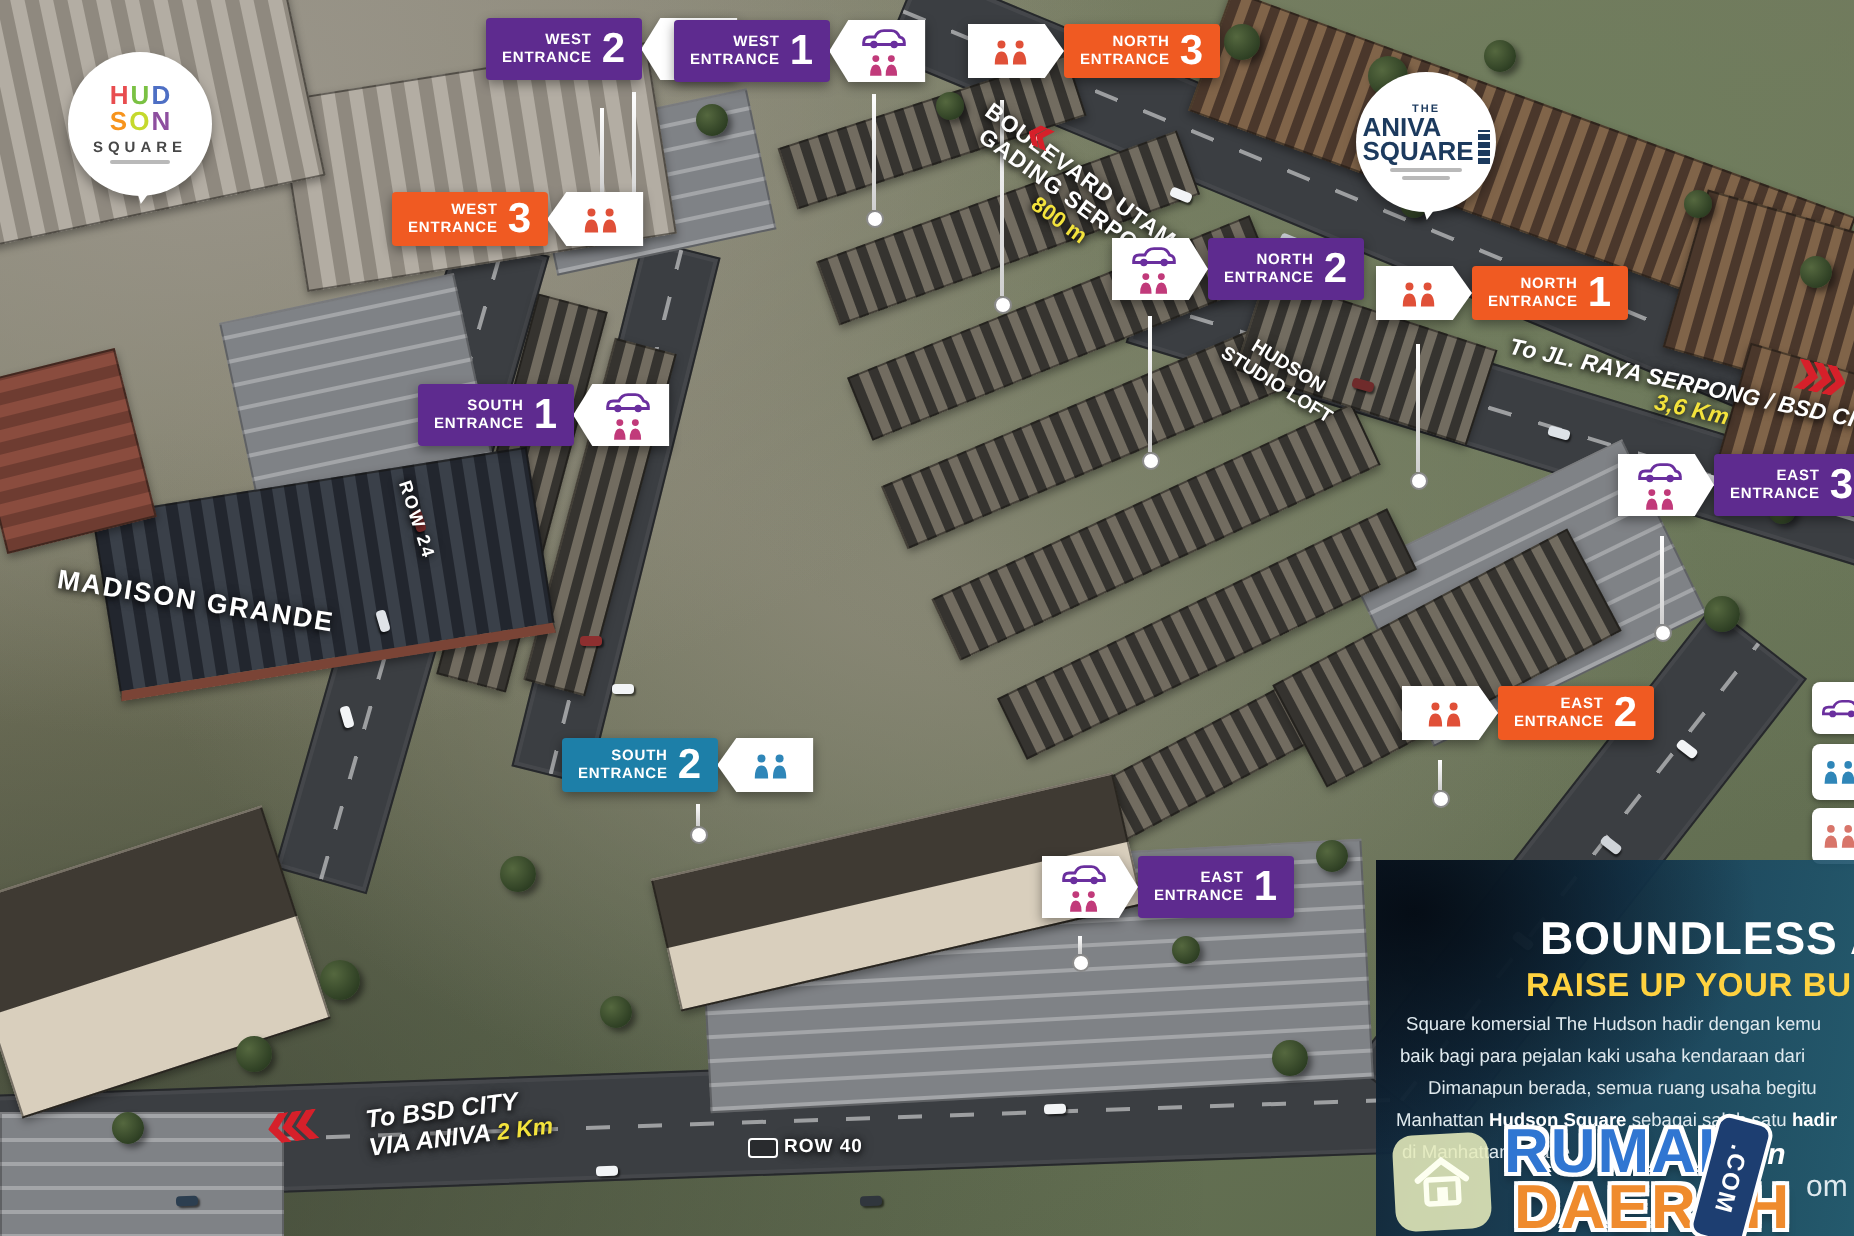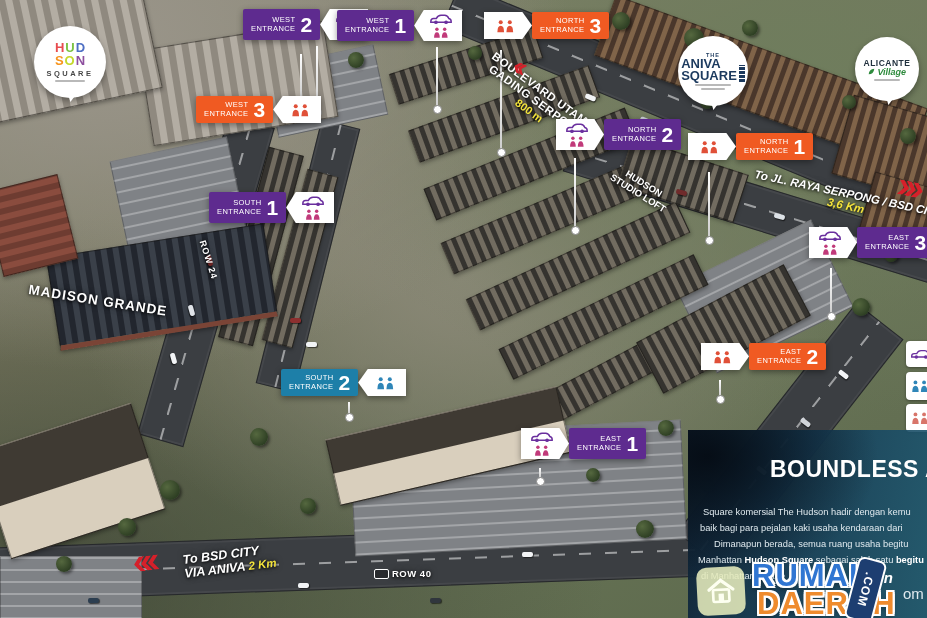--- a/index.html
+++ b/index.html
@@ -45,21 +45,21 @@
   .chev-r .chev-i{transform:scaleX(-1);margin-right:0;margin-left:-4px;}
   .chev-s .chev-i{width:8px;height:11px;}
   .busstop{position:absolute;width:13px;height:8px;border:1.5px solid #fff;border-radius:2px;
     background:rgba(0,0,0,.3);z-index:3;}
 
   
   .badge{position:absolute;display:flex;align-items:stretch;z-index:6;
     filter:drop-shadow(0 2px 3px rgba(0,0,0,.4));}
   .plate{display:flex;align-items:center;gap:5px;padding:3px 8px;border-radius:2px;color:#fff;}
   .pt{display:flex;flex-direction:column;align-items:flex-end;line-height:1.15;}
-  .pt span{font-size:7.5px;font-weight:400;letter-spacing:.4px;}
+  .pt span{font-size:7.5px;font-weight:700;letter-spacing:.4px;}
   .num{font-size:21px;font-weight:800;line-height:1;}
   .tag{background:#fff;display:flex;flex-direction:column;align-items:center;justify-content:center;
     gap:2px;width:34px;padding:3px 4px;}
   .tag-right{clip-path:polygon(20% 0,100% 0,100% 100%,20% 100%,0 50%);padding-left:10px;}
   .tag-left{clip-path:polygon(0 0,80% 0,100% 50%,80% 100%,0 100%);padding-right:10px;}
   .ic-car{width:24px;height:12px;}
   .ic-people{width:18px;height:11px;}
   .tag-solo .ic-people{width:21px;height:14px;}
   .theme-purple .ic-car{color:#6a2f9e;} .theme-purple .ic-people{color:#c13a7a;}
   .theme-orange .ic-people{color:#e05038;}
@@ -558,37 +558,28 @@
       <div>
         <div class="times-word">ANIVA</div>
         <div class="times-word">SQUARE</div>
       </div>
       <div class="tower"></div>
     </div>
     <div class="tinybar" style="width:36px;"></div>
     <div class="tinybar" style="width:24px;"></div>
   </div>
 
-  <div class="bubble" style="left:855px;top:37px;width:64px;height:64px;">
-    <div class="ali-name">ALICANTE</div>
-    <div class="ali-sub">
-      <svg width="7" height="7" viewBox="0 0 10 10">
-          <path d="M1 9 Q1 2 9 1 Q8 9 1 9 Z" fill="#2e8b3d"></path>
-        </svg>
-      <span>Village</span>
-    </div>
-    <div class="tinybar" style="width:26px;"></div>
-  </div>
 
   <div class="panel">
     <div class="panel-title">BOUNDLESS A</div>
+    <div class="panel-sub">RAISE UP YOUR BU</div>
     <p style="left:15px;top:77px;">Square komersial The Hudson hadir dengan kemu</p>
     <p style="left:12px;top:93px;">baik bagi para pejalan kaki usaha kendaraan dari</p>
     <p style="left:26px;top:109px;">Dimanapun berada, semua ruang usaha begitu</p>
-    <p style="left:10px;top:125px;"><span>Manhattan </span><b>Hudson Square</b><span> sebagai salah satu </span><b>begitu</b></p>
+    <p style="left:10px;top:125px;"><span>Manhattan </span><b>Hudson Square</b><span> sebagai salah satu </span><b>hadir</b></p>
     <p style="left:13px;top:141px;">di Manhattan Village</p>
     <span class="frag" style="left:174px;top:139px;">icon</span>
     <span class="frag" style="left:215px;top:155px;font-style:normal;font-weight:400;color:#dfe9ee;">om</span>
   </div>
 
   <div class="wm wm-house">
     <svg width="32" height="32" viewBox="0 0 24 24">
       <path d="M3 11 L12 4 L21 11" fill="none" stroke="#fdfff0" stroke-width="2.4" stroke-linecap="round"></path>
       <rect x="6" y="11" width="12" height="9" rx="1" fill="none" stroke="#fdfff0" stroke-width="2"></rect>
       <rect x="10" y="14" width="4" height="6" fill="#fdfff0"></rect>

